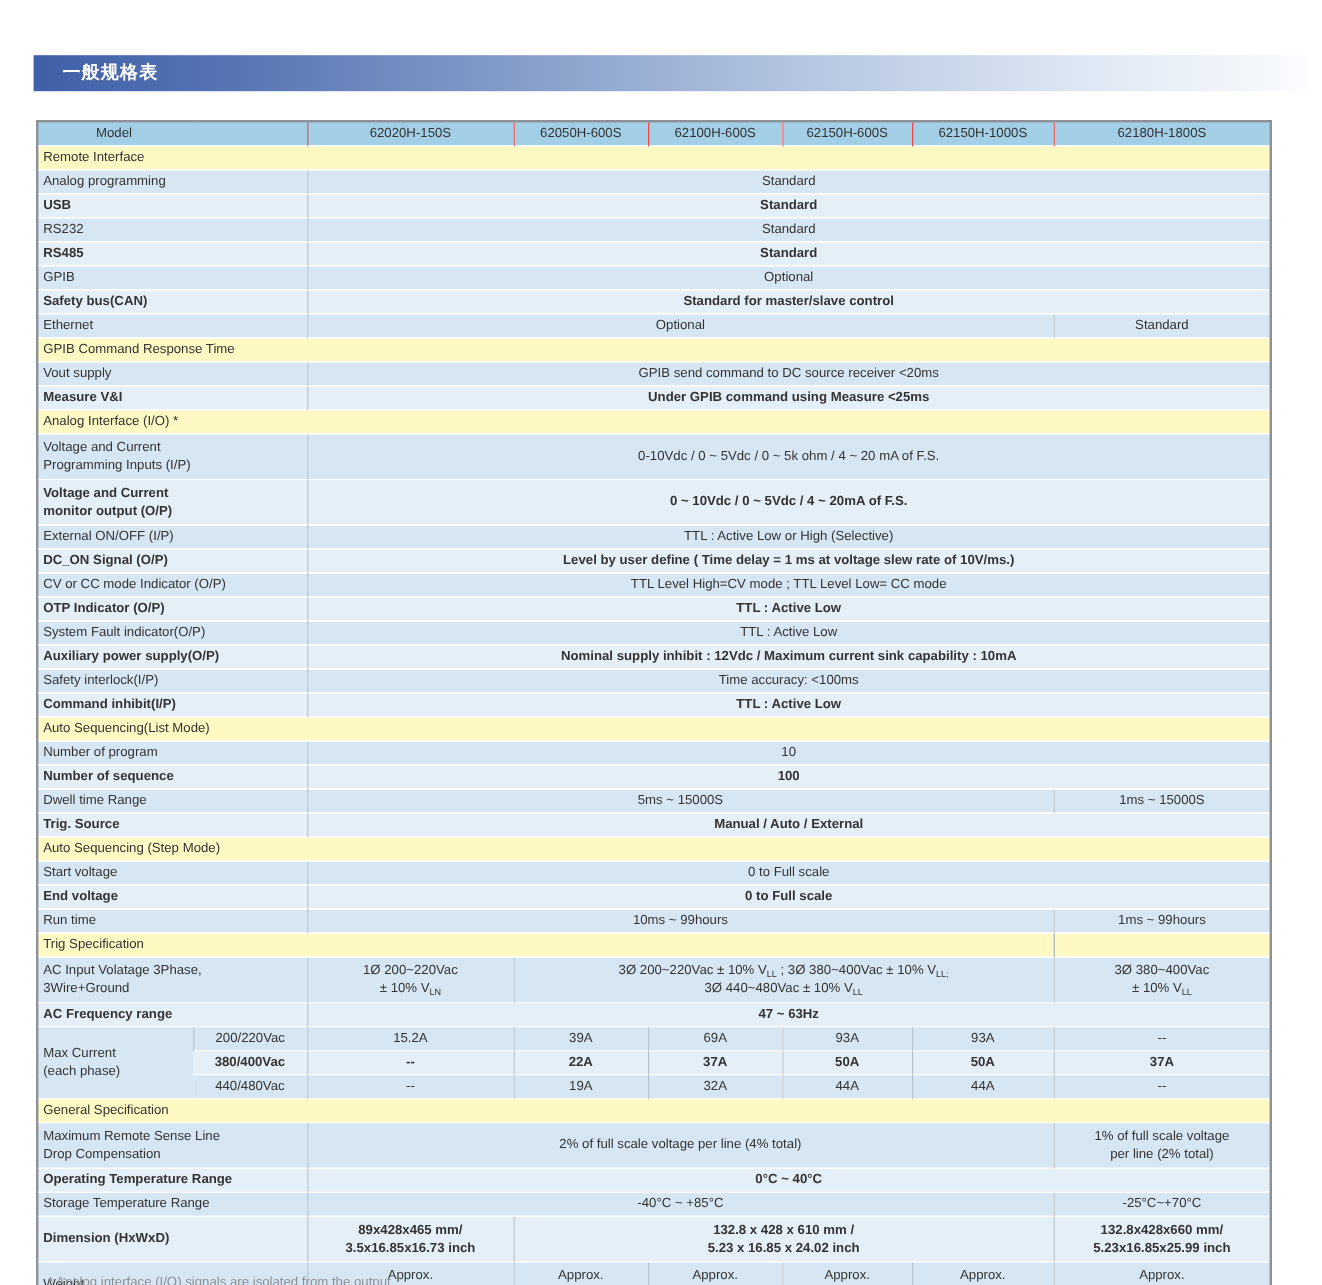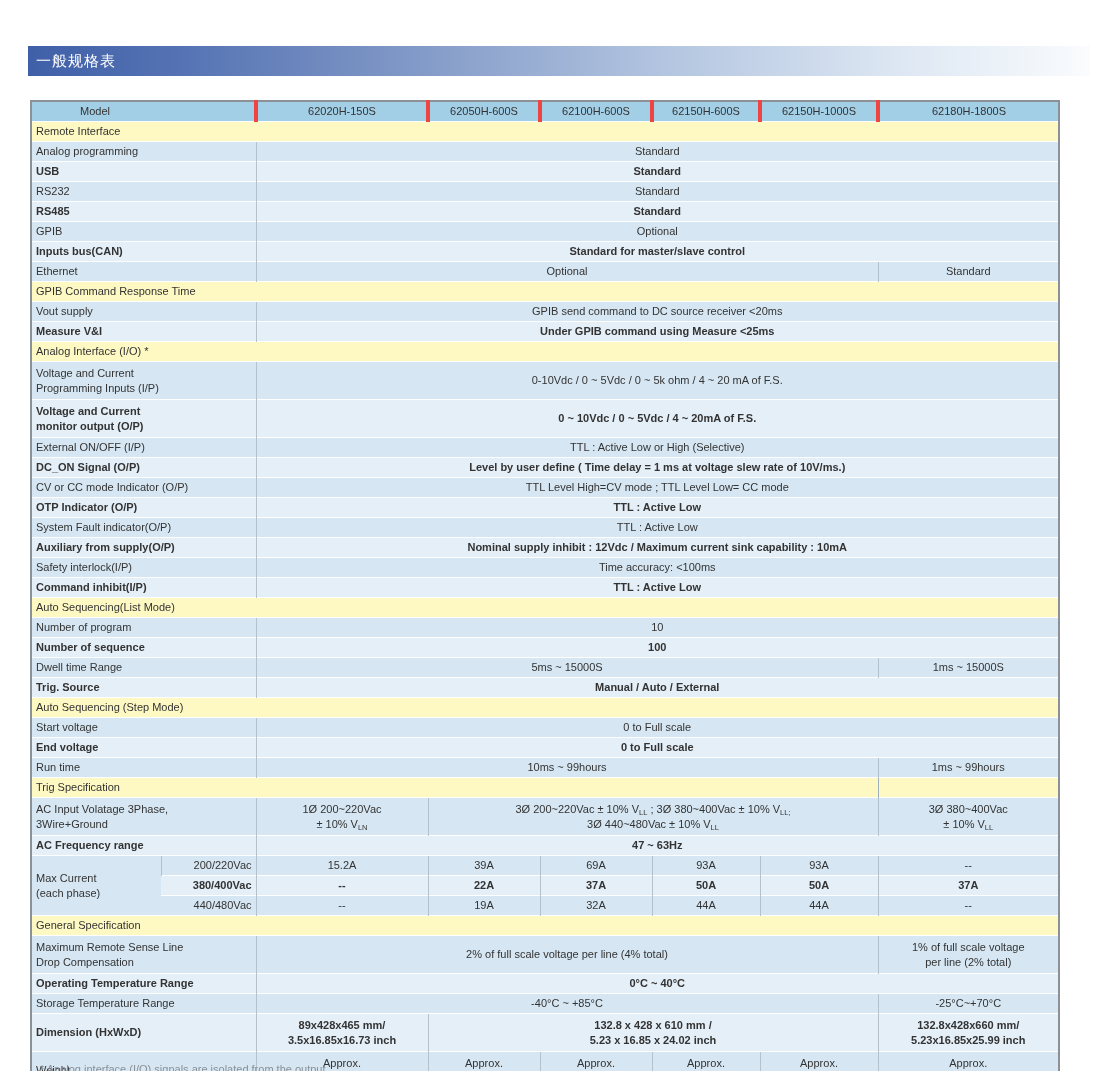--- a/index.html
+++ b/index.html
@@ -9,53 +9,53 @@
     font-family:"Liberation Sans", sans-serif;
     color:#333;
     overflow:hidden;
     background:#fff;
   }
   .title-bar{
     position:absolute;left:28px;top:46px;width:1062px;height:30px;
     background:linear-gradient(to right,#3f5fa8 0%,#5674b4 15%,#7f97c6 35%,#b3c5e0 60%,#dde7f3 82%,#f3f7fb 96%,#fbfcfe 100%);
   }
   .title-bar .title-text{
-    color:#ffffff;font-size:15px;font-weight:normal;letter-spacing:1px;
-    line-height:30px;padding-left:8px;
+    color:#ffffff;font-size:15px;font-weight:bold;letter-spacing:1px;
+    line-height:30px;padding-left:24px;
   }
   table.spec{
     position:absolute;left:30px;top:100px;
     border-collapse:collapse;table-layout:fixed;
     width:1028px;
     border:2px solid #8b9197;
     font-size:11px;
   }
   table.spec td{
     border-left:1px solid #b6c2cb;
     border-top:1px solid #ffffff;
     padding:0 4px;
     overflow:hidden;
     vertical-align:middle;
     line-height:1.3;
   }
   table.spec td:first-child{border-left:none;}
   tr.h1 td{height:19px;}
   tr.h2 td{height:37px;}
   tr.model td{
-    background:#a3cfe6;height:19px;border-left:4px solid #ef4444;border-top:none;
+    background:#a3cfe6;height:19px;border-left:1px solid #ef4444;border-top:none;
   }
   tr.model td:first-child{border-left:none;padding-left:48px;}
   tr.model td.mhead{text-align:center;}
   tr.sec td{
     background:#fef9c3;height:19px;
     border-left:1px solid #9fb0bb;
   }
   tr.sec td:first-child{border-left:none;}
   td.lbl{text-align:left;padding-left:5px;white-space:pre-line;}
-  td.lbl2{text-align:right;padding-left:5px;}
+  td.lbl2{text-align:center;padding-left:5px;}
   td.val{text-align:center;white-space:pre-line;}
   tr.shade-a td{background:#d6e7f3;}
   tr.shade-b td{background:#e5eff8;font-weight:bold;}
   sub{font-size:7.5px;vertical-align:-2px;line-height:0;text-align:center;}
   .footnote{
     position:absolute;left:40px;top:1062px;width:600px;height:9px;
     overflow:hidden;color:#8a9096;font-size:11px;line-height:14px;
   }
 </style>
 </head>
@@ -105,21 +105,21 @@
         </tr>
         <tr class="h1 shade-b">
           <td class="lbl" colspan="2">RS485</td>
           <td class="val" colspan="6">Standard</td>
         </tr>
         <tr class="h1 shade-a">
           <td class="lbl" colspan="2">GPIB</td>
           <td class="val" colspan="6">Optional</td>
         </tr>
         <tr class="h1 shade-b">
-          <td class="lbl" colspan="2">Inputs bus(CAN)</td>
+          <td class="lbl" colspan="2">Safety bus(CAN)</td>
           <td class="val" colspan="6">Standard for master/slave control</td>
         </tr>
         <tr class="h1 shade-a">
           <td class="lbl" colspan="2">Ethernet</td>
           <td class="val" colspan="5">Optional</td>
           <td class="val">Standard</td>
         </tr>
         <tr class="sec">
           <td class="lbl" colspan="8">GPIB Command Response Time</td>
         </tr>
@@ -156,21 +156,21 @@
         </tr>
         <tr class="h1 shade-b">
           <td class="lbl" colspan="2">OTP Indicator (O/P)</td>
           <td class="val" colspan="6">TTL : Active Low</td>
         </tr>
         <tr class="h1 shade-a">
           <td class="lbl" colspan="2">System Fault indicator(O/P)</td>
           <td class="val" colspan="6">TTL : Active Low</td>
         </tr>
         <tr class="h1 shade-b">
-          <td class="lbl" colspan="2">Auxiliary from supply(O/P)</td>
+          <td class="lbl" colspan="2">Auxiliary power supply(O/P)</td>
           <td class="val" colspan="6">Nominal supply inhibit : 12Vdc / Maximum current sink capability : 10mA</td>
         </tr>
         <tr class="h1 shade-a">
           <td class="lbl" colspan="2">Safety interlock(I/P)</td>
           <td class="val" colspan="6">Time accuracy: &lt;100ms</td>
         </tr>
         <tr class="h1 shade-b">
           <td class="lbl" colspan="2">Command inhibit(I/P)</td>
           <td class="val" colspan="6">TTL : Active Low</td>
         </tr>

